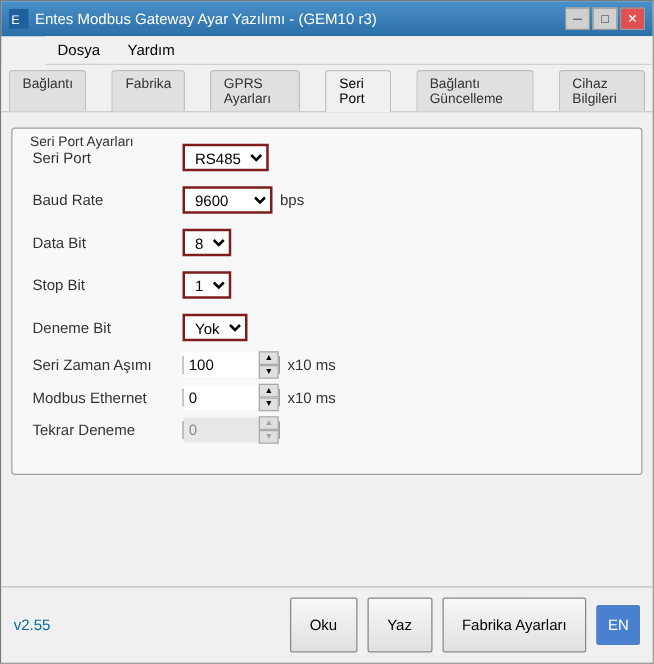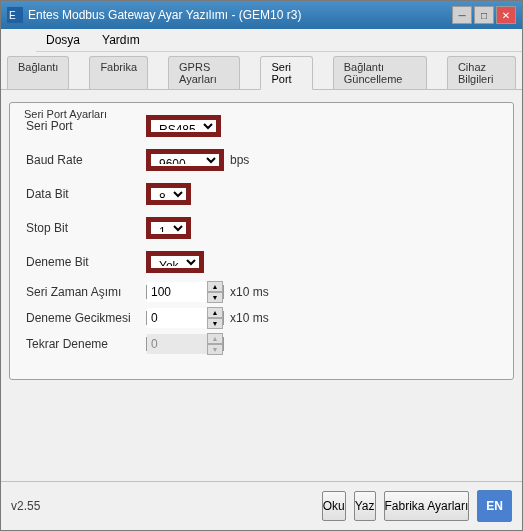--- a/index.html
+++ b/index.html
@@ -129,21 +129,21 @@
       color: #333;
     }
     .form-control-area {
       display: flex;
       align-items: center;
       gap: 6px;
     }
     select {
       padding: 2px 4px;
       font-size: 12px;
-      border: 5px solid #7f1d1d;
+      border: 2px solid #7f1d1d;
       background: white;
       height: 22px;
       cursor: pointer;
     }
     select:disabled {
       background: #e8e8e8;
       color: #888;
     }
     .unit-label {
       font-size: 12px;
@@ -192,47 +192,47 @@
     }
     .footer {
       border-top: 1px solid #c0c0c0;
       padding: 8px 10px;
       display: flex;
       align-items: center;
       background: #f0f0f0;
     }
     .footer-version {
       font-size: 12px;
-      color: #404040;
+      color: #0369a1;
       flex: 1;
     }
     .footer-buttons {
       display: flex;
       gap: 8px;
       align-items: center;
     }
     .btn {
-      padding: 4px 0;
+      padding: 4px 15px;
       border: 1px solid #888;
       background: linear-gradient(to bottom, #f8f8f8, #e0e0e0);
       cursor: pointer;
       font-size: 12px;
       border-radius: 2px;
-      height: 30px;
+      height: 44px;
     }
     .btn-lang {
       padding: 4px 8px;
       border: 1px solid #5080c0;
       background: #4a80d0;
       color: white;
       cursor: pointer;
       font-size: 12px;
       border-radius: 2px;
       height: 32px;
-      font-weight: bold;
+      font-weight: normal;
     }
   </style>
 </head>
 <body>
 
 <div class="window">
 
   <div class="title-bar">
     <div class="title-bar-left">
       <svg class="title-icon" viewBox="0 0 16 16">
@@ -332,21 +332,21 @@
             <div class="spinner-buttons">
               <button class="spin-btn">▲</button>
               <button class="spin-btn">▼</button>
             </div>
           </div>
           <span class="unit-label">x10 ms</span>
         </div>
       </div>
 
       <div class="form-row">
-        <span class="form-label">Deneme Gecikmesi</span>
+        <span class="form-label">Modbus Ethernet</span>
         <div class="form-control-area">
           <div class="spinner-wrap">
             <input type="text" class="spinner-input" value="0" style="">
             <div class="spinner-buttons">
               <button class="spin-btn">▲</button>
               <button class="spin-btn">▼</button>
             </div>
           </div>
           <span class="unit-label">x10 ms</span>
         </div>

